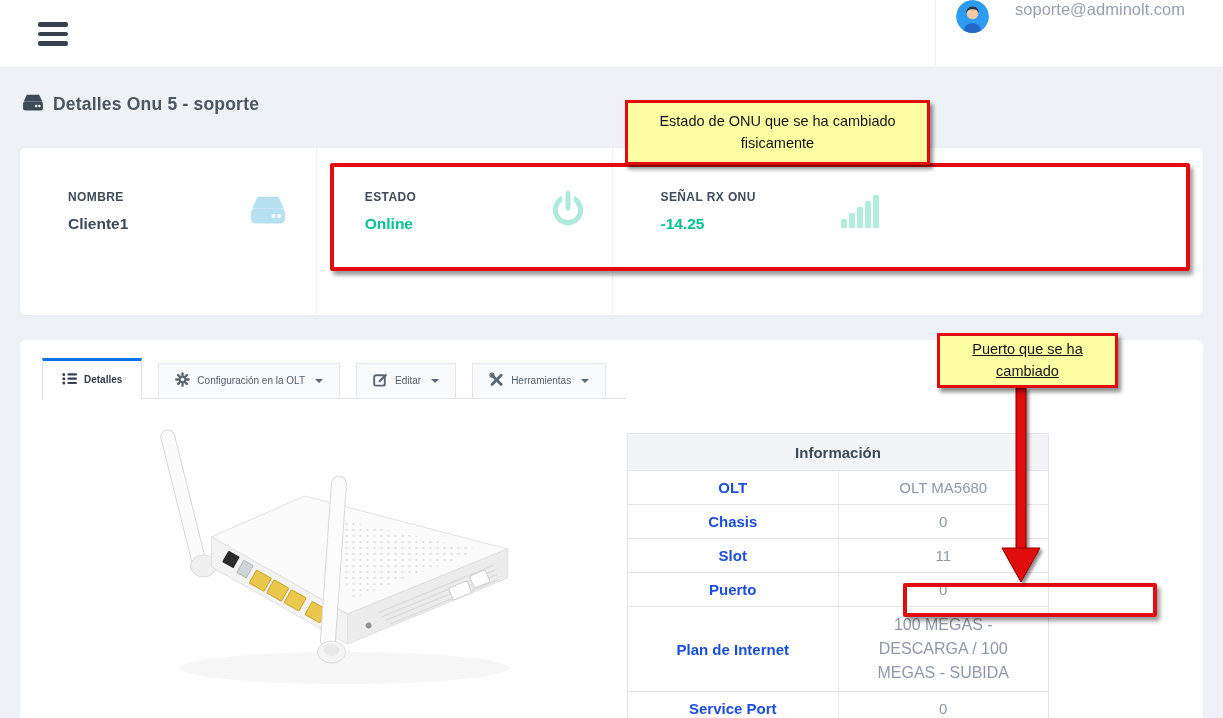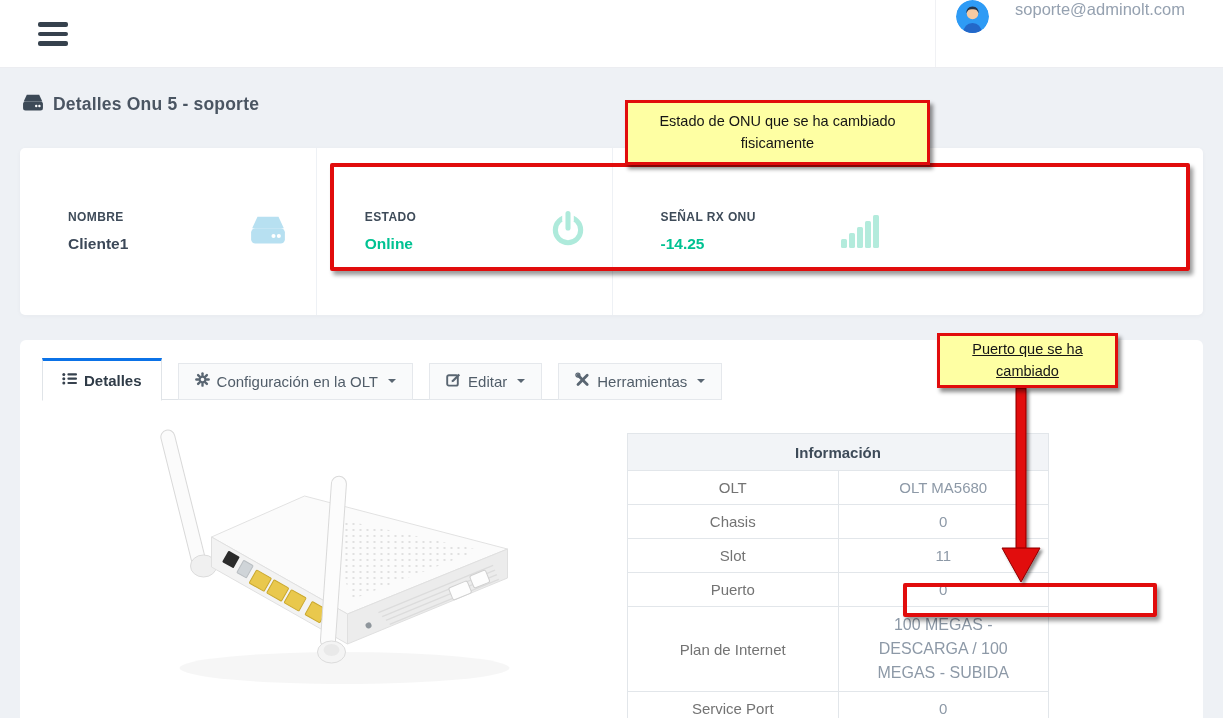--- a/index.html
+++ b/index.html
@@ -21,40 +21,40 @@
 
   
   #page-title{left:22px;top:93px;display:flex;align-items:center;gap:9px;color:#3d4a57;}
   #page-title .ttl{font-size:17.5px;font-weight:bold;color:#4a5562;letter-spacing:.2px;}
 
   
   #card1{left:20px;top:148px;width:1183px;height:167px;background:#fff;border-radius:5px;box-shadow:0 1px 4px rgba(40,50,70,.04);}
   #card1 .stats{display:flex;height:100%;}
   .stat{width:25%;box-sizing:border-box;padding:42px 26px 0 48px;}
   .stat + .stat{border-left:1px solid #eef1f5;}
-  .stat-inner{display:flex;justify-content:space-between;align-items:center;margin-top:20px;}
+  .stat-inner{display:flex;justify-content:space-between;align-items:center;}
   .stat-label{font-size:12px;font-weight:bold;color:#3e4b59;letter-spacing:.4px;}
   .stat-value{font-size:15.5px;font-weight:bold;margin-top:11px;color:#3c4858;}
   .stat.teal .stat-value{color:#00c292;}
   .stat-icon{flex:none;}
 
   
   #card2{left:20px;top:340px;width:1183px;height:378px;background:#fff;border-radius:6px 6px 0 0;}
   #tabsbar{position:absolute;left:22px;top:18px;width:584px;display:flex;align-items:flex-end;}
   #tabsbar::after{content:"";position:absolute;left:0;right:0;bottom:0;height:1px;background:#e0e4e8;}
-  .tab{position:relative;z-index:1;display:flex;align-items:center;gap:7px;font-size:15px;cursor:pointer;white-space:nowrap;}
+  .tab{position:relative;z-index:1;display:flex;align-items:center;gap:7px;font-size:10px;cursor:pointer;white-space:nowrap;}
   .tab.inactive{background:#f9fafb;border:1px solid #e5e8ec;padding:8px 16px 9px;color:#515d69;margin-left:16px;}
   .tab.active{background:#fff;border:1px solid #e0e4e8;border-top:3px solid #0b72e7;border-bottom:1px solid #fff;padding:10px 19px 11px;color:#2f3b47;font-weight:bold;margin-bottom:-1px;}
   .caret{width:0;height:0;border:4px solid transparent;border-top-color:#5a6672;margin-left:3px;transform:translateY(2px);}
 
   
   #info-table{position:absolute;left:607px;top:93px;width:422px;border-collapse:collapse;table-layout:fixed;font-size:15px;}
   #info-table th,#info-table td{border:1px solid #e2e6ea;text-align:center;padding:8px 6px;}
   #info-table th{background:#f2f4f7;color:#3e4b59;font-weight:bold;height:20px;}
-  #info-table td.lbl{width:284px;font-weight:normal;color:#737373;}
+  #info-table td.lbl{width:284px;font-weight:bold;color:#1d4ed8;}
   #info-table td.val{color:#8d99a7;}
   #info-table td.val.small{font-size:16px;line-height:1.5;padding:6px 14px;}
 
   
   .callout{background:#feffa3;border:3px solid #e10c0c;box-shadow:3px 4px 4px rgba(0,0,0,.45);
            color:#151515;font-size:14.5px;line-height:1.45;text-align:center;
            display:flex;align-items:center;justify-content:center;box-sizing:border-box;padding:4px 8px;z-index:20;}
   #callout-estado{left:625px;top:100px;width:305px;height:65px;}
   #callout-puerto{left:937px;top:333px;width:181px;height:55px;text-decoration:underline;}
   .redrect{border:4px solid #e10c0c;border-radius:2px;box-shadow:3px 4px 4px rgba(0,0,0,.4);box-sizing:border-box;z-index:18;pointer-events:none;}

